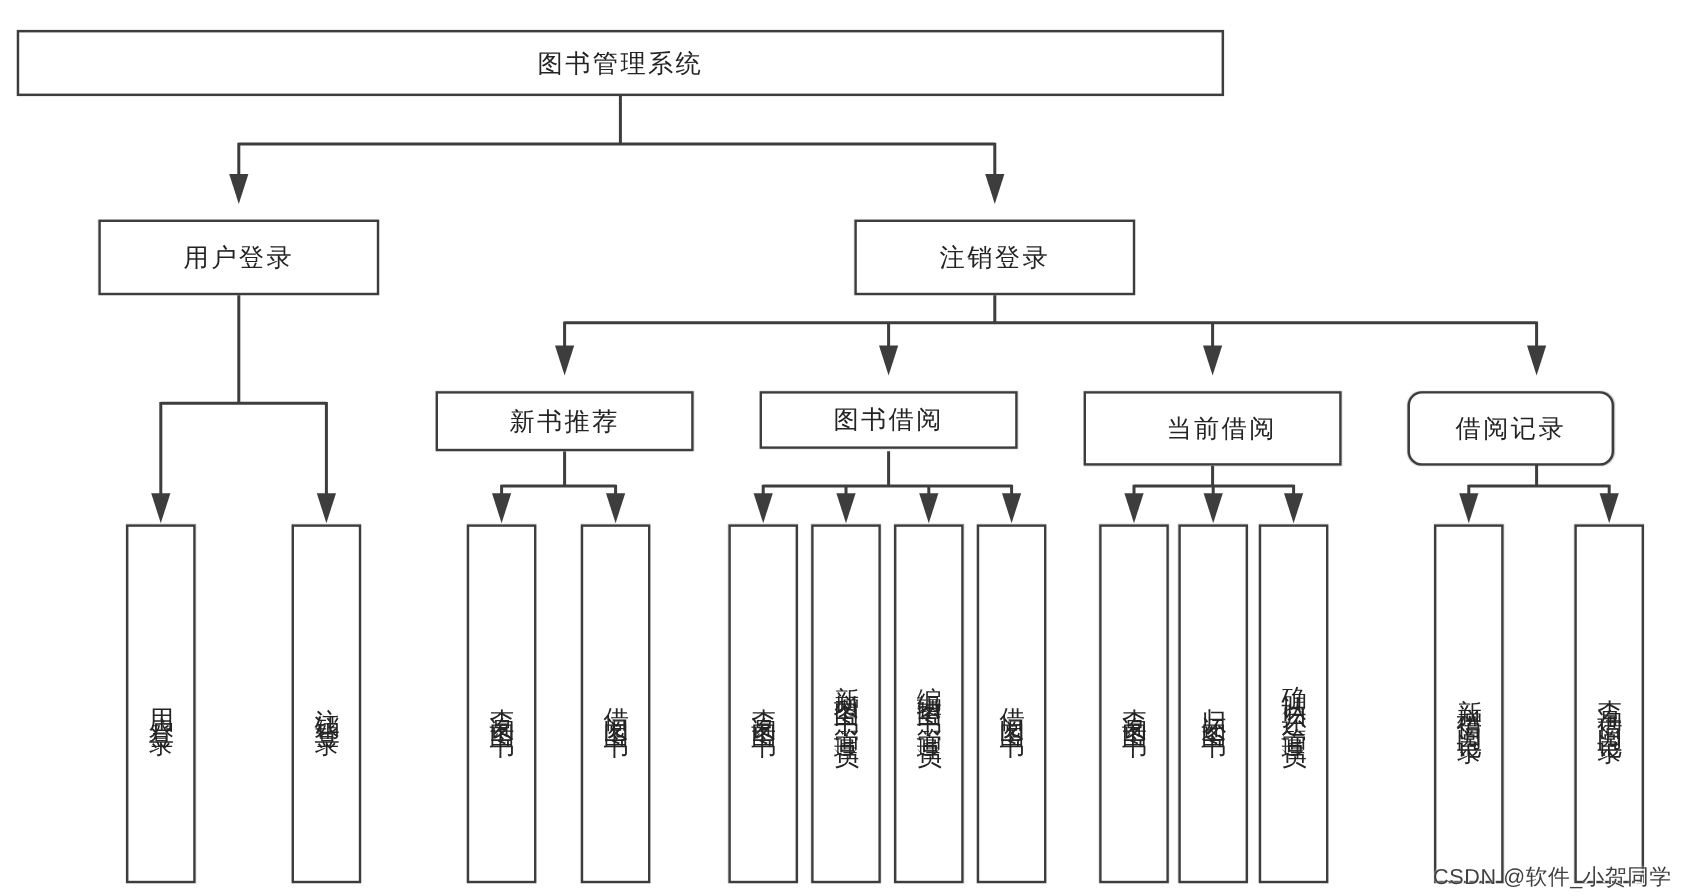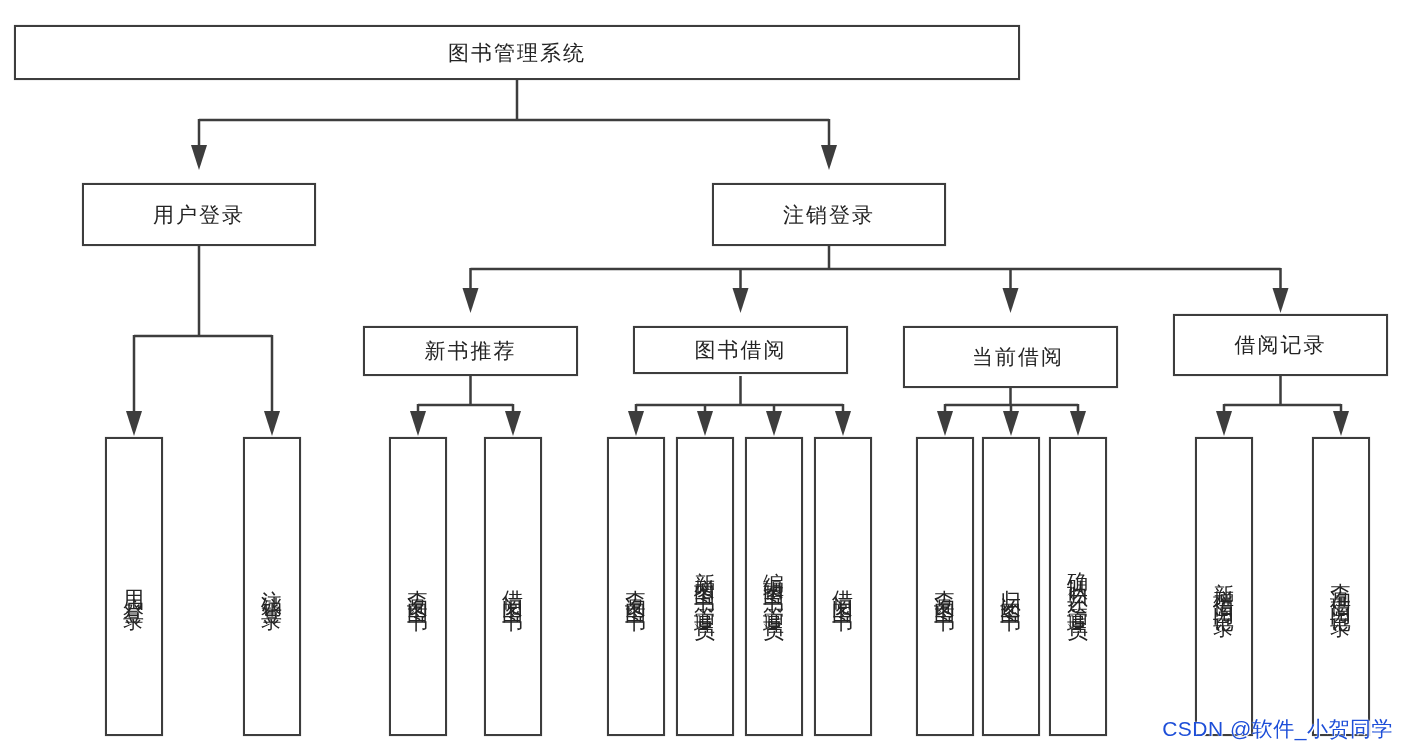--- a/index.html
+++ b/index.html
@@ -43,22 +43,22 @@
     writing-mode: vertical-rl;
     text-orientation: mixed;
     font-size: 21px;
     letter-spacing: 7px;
     line-height: 1;
   }
   .watermark {
     position: absolute;
     right: 12px;
     bottom: 4px;
-    font-size: 21px;
-    color: #1d4ed8;
+    font-size: 18px;
+    color: #404040;
     text-shadow: 0 0 2px #ffffff, 1px 1px 0 #ffffff;
     letter-spacing: 0.5px;
     z-index: 3;
     white-space: nowrap;
   }
 </style>
 </head>
 <body>
 
 <div class="canvas">
@@ -104,21 +104,21 @@
   </svg>
 
   <div class="node h" style="left:14px; top:13px; width:1006px; height:55px;">图书管理系统</div>
 
   <div class="node h" style="left:82px; top:171px; width:234px; height:63px;">用户登录</div>
   <div class="node h" style="left:712px; top:171px; width:234px; height:63px;">注销登录</div>
 
   <div class="node h" style="left:363px; top:314px; width:215px; height:50px;">新书推荐</div>
   <div class="node h" style="left:633px; top:314px; width:215px; height:48px;">图书借阅</div>
   <div class="node h" style="left:903px; top:314px; width:215px; height:62px;padding-left:15px;">当前借阅</div>
-  <div class="node h" style="left:1173px; top:302px; width:215px; height:62px;">借阅记录</div>
+  <div class="node h" style="left:1173px; top:314px; width:172px; height:62px;border-radius:12px;">借阅记录</div>
 
   <div class="node leaf" style="left:105px; top:437px; width:58px; height:299px;">用户登录</div>
   <div class="node leaf" style="left:243px; top:437px; width:58px; height:299px;">注销登录</div>
 
   <div class="node leaf" style="left:389px; top:437px; width:58px; height:299px;">查询图书</div>
   <div class="node leaf" style="left:484px; top:437px; width:58px; height:299px;">借阅图书</div>
 
   <div class="node leaf" style="left:607px; top:437px; width:58px; height:299px;">查询图书</div>
   <div class="node leaf" style="left:676px; top:437px; width:58px; height:299px;">新增图书（管理员）</div>
   <div class="node leaf" style="left:745px; top:437px; width:58px; height:299px;">编辑图书（管理员）</div>

